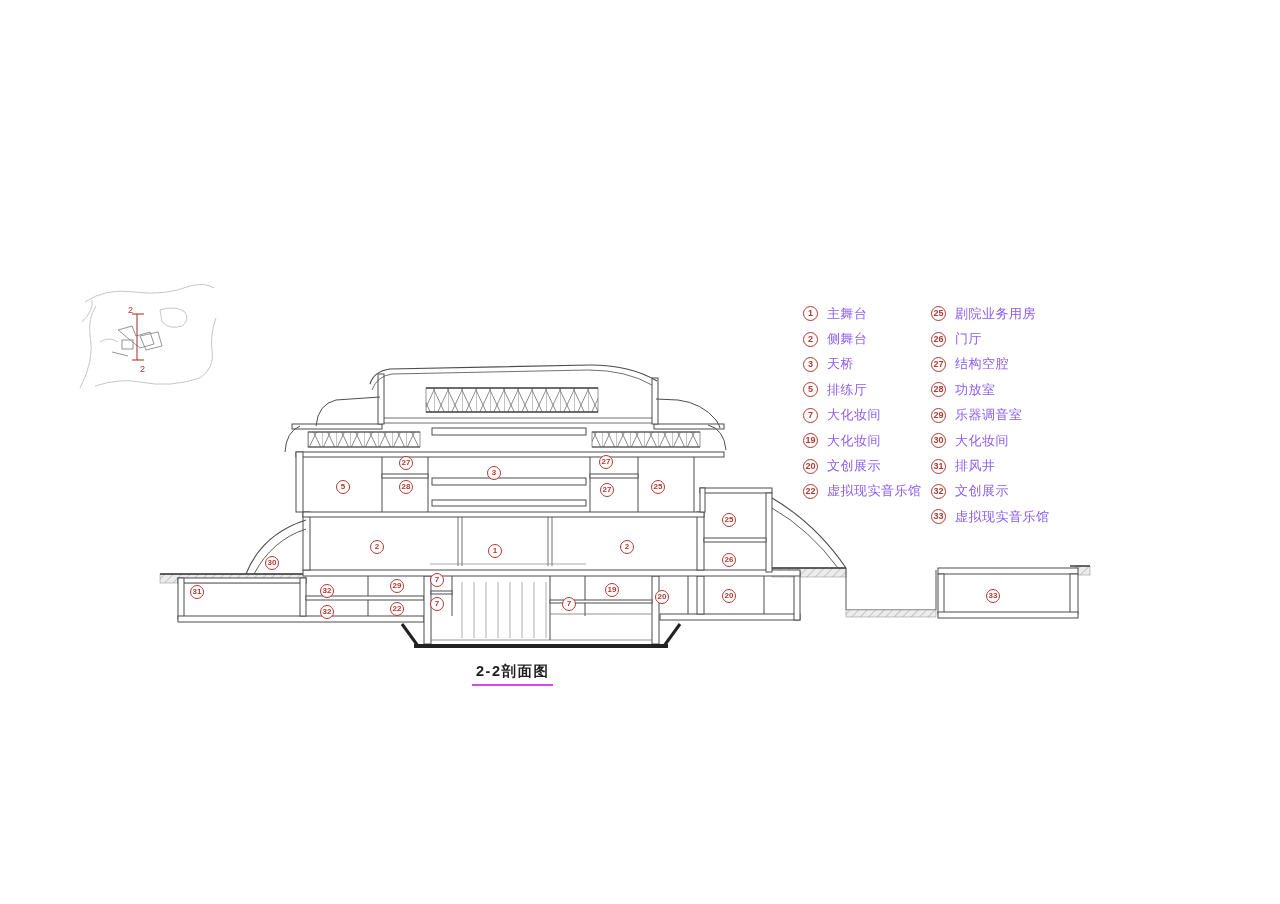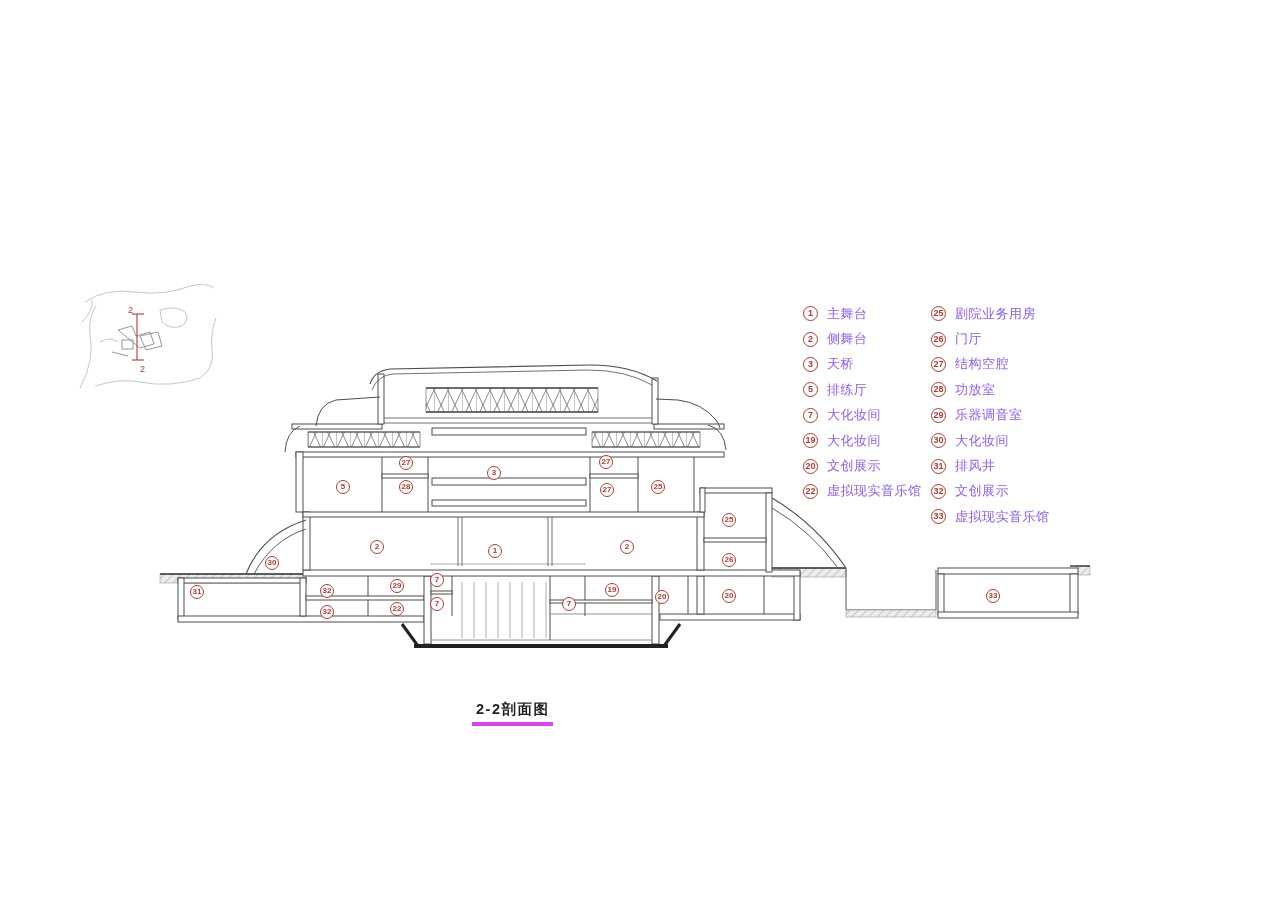--- a/index.html
+++ b/index.html
@@ -15,22 +15,22 @@
   .legend{position:absolute;left:803px;top:301px;display:flex}
   .legend-col{width:128px;display:flex;flex-direction:column}
   .legend-col.second{width:170px}
   .legend-row{display:flex;align-items:center;height:25.4px}
   .badge{
     flex:0 0 auto;width:15px;height:15px;border:1.2px solid #b03a30;border-radius:50%;
     color:#b03a30;font-size:9px;font-weight:bold;line-height:12.5px;text-align:center;margin-right:9px
   }
   .legend-label{font-size:13px;color:#8b5cf6;letter-spacing:.5px;white-space:nowrap}
   .drawing-title{
-    position:absolute;left:472px;top:700px;font-size:14.5px;color:#1f1f1f;letter-spacing:1.5px;
-    border-bottom:4px solid #d946ef;padding:0 4px 3px;font-weight:bold
+    position:absolute;left:472px;top:662px;font-size:14.5px;color:#1f1f1f;letter-spacing:1.5px;
+    border-bottom:2px solid #d946ef;padding:0 4px 3px;font-weight:bold
   }
 </style>
 </head>
 <body>
 
 <div class="page">
 
   <svg class="linework" width="1280" height="904" viewBox="0 0 1280 904">
     <defs>
       <pattern id="hatch" width="6" height="6" patternUnits="userSpaceOnUse" patternTransform="rotate(45)">

